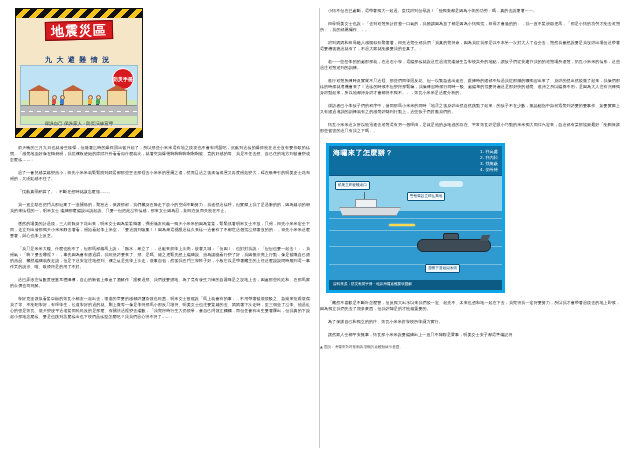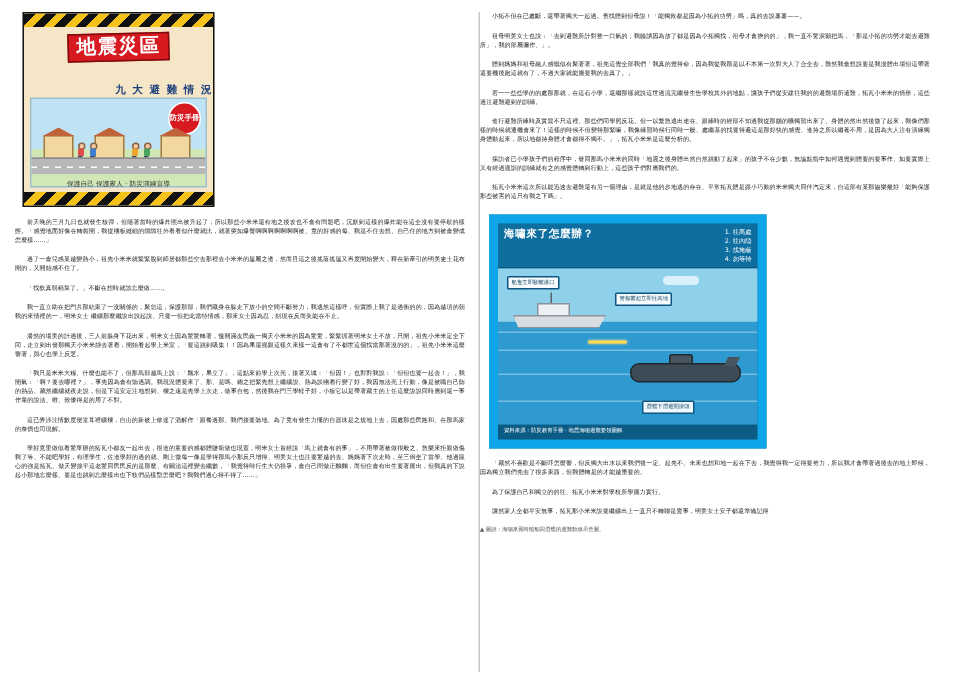--- a/index.html
+++ b/index.html
@@ -81,21 +81,21 @@
     letter-spacing:1px;
     text-shadow:0.5px 0.5px 0 #fff;
   }
   .poster-title .t2 .big{
     color:#f5a300;
     font-size:19px;
     -webkit-text-stroke:0.6px #7a3b00;
   }
   .poster-sub{
     position:absolute;top:46px;left:0;right:0;
-    text-align:right;
+    text-align:left;
     font-size:7px;
     font-weight:bold;
     color:#1b3f7a;
     letter-spacing:1px;
     margin-left:29px;
   }
   .poster-scene{
     position:absolute;left:4px;right:4px;top:56px;bottom:12px;
     background:linear-gradient(#bfe3f5 0 58%,#cfe8b6 58% 100%);
     border:0.5px solid #9bbdd0;
@@ -135,21 +135,21 @@
   .poster-foot{
     position:absolute;left:0;right:0;bottom:11px;
     text-align:center;font-size:4.5px;color:#333;
   }
 
   
   .info{
     width:173px;
     float:right;
     margin:2px 0 3px 6px;
-    border:6px solid #0ea5e9;
+    border:3px solid #0ea5e9;
     background:#0e6ea0;
     color:#fff;
     overflow:hidden;
   }
   .info-head{
     display:flex;align-items:flex-start;justify-content:space-between;
     padding:3px 4px 2px 4px;
     background:#0e6ea0;
   }
   .info-title{

